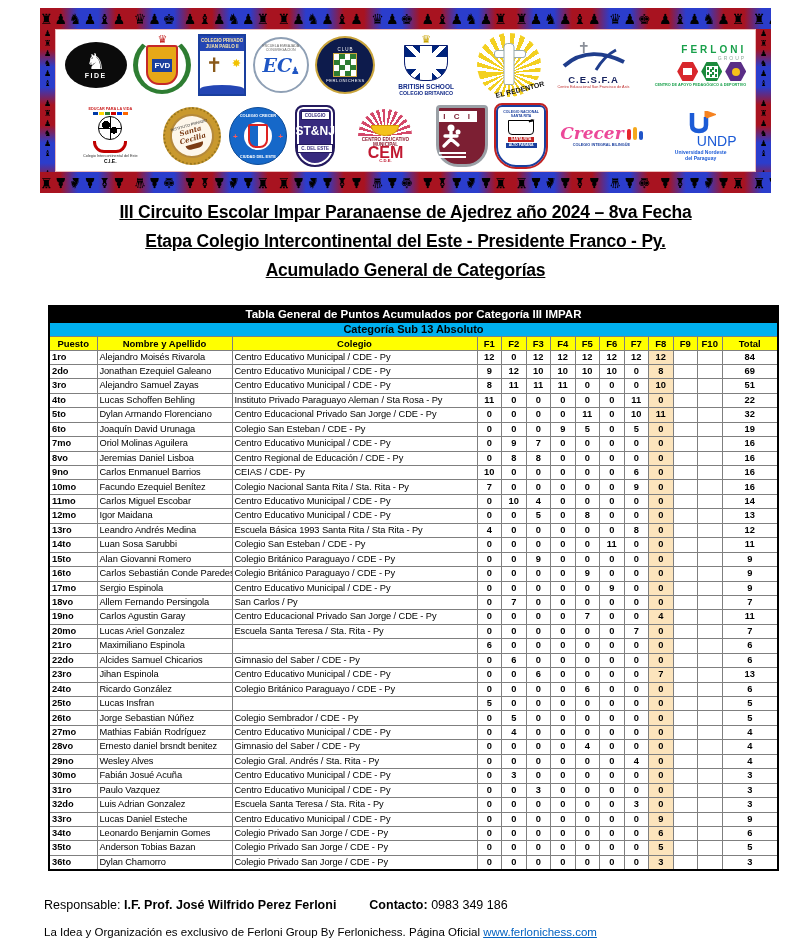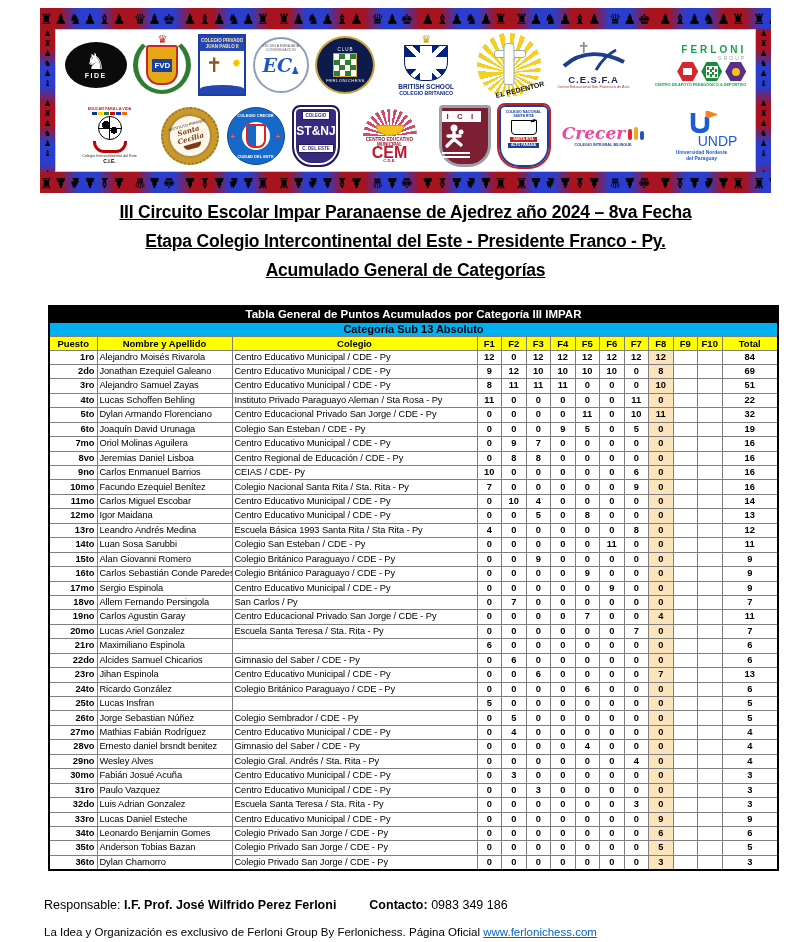--- a/index.html
+++ b/index.html
@@ -106,21 +106,21 @@
   .sc-boat{width:18px;height:5px;background:#7a3b14;border-radius:0 0 9px 9px;margin-top:1px;}
   
   .cc{width:58px;height:58px;border-radius:50%;background:#1668c9;border:1px solid #0d4b97;box-sizing:border-box;position:relative;display:flex;align-items:center;justify-content:center;}
   .cc-arc-top{position:absolute;top:5px;left:0;right:0;font-size:4px;color:#fff;font-weight:bold;}
   .cc-arc-bottom{position:absolute;bottom:5px;left:0;right:0;font-size:4px;color:#fff;font-weight:bold;}
   .cc-plus{position:absolute;top:50%;transform:translateY(-50%);color:#ff5a5a;font-size:8px;font-weight:bold;}
   .cc-plus.l{left:3px;} .cc-plus.r{right:3px;}
   .cc-center{width:28px;height:28px;border-radius:50%;background:#fff;display:flex;align-items:center;justify-content:center;}
   .cc-shield{width:16px;height:20px;border:2px solid #d22;border-radius:2px 2px 8px 8px;background:linear-gradient(90deg,#1668c9 50%,#fff 50%);}
   
-  .stnj{width:48px;height:62px;background:#372a7e;border:2px solid #241a5e;box-sizing:border-box;border-radius:8px 8px 20px 20px;box-shadow:inset 0 0 0 2px #fff;display:flex;flex-direction:column;align-items:center;color:#fff;}
+  .stnj{width:40px;height:62px;background:#372a7e;border:2px solid #241a5e;box-sizing:border-box;border-radius:8px 8px 20px 20px;box-shadow:inset 0 0 0 2px #fff;display:flex;flex-direction:column;align-items:center;color:#fff;}
   .stnj-tab{background:#fff;color:#372a7e;font-size:4.5px;font-weight:bold;padding:1px 3px;margin-top:4px;border:1px solid #241a5e;}
   .stnj-name{font-size:12px;font-weight:bold;margin-top:4px;letter-spacing:0;}
   .stnj-banner{background:#fff;color:#372a7e;font-size:4.5px;font-weight:bold;padding:1px 3px;margin-top:6px;border:1px solid #241a5e;}
   
   .cem{display:flex;flex-direction:column;align-items:center;width:84px;}
   .cem-rays{width:54px;height:27px;border-radius:54px 54px 0 0;background:repeating-conic-gradient(from -90deg at 50% 100%,#d4486a 0deg 7deg,#fff 7deg 14deg);position:relative;overflow:hidden;}
   .cem-book{position:absolute;bottom:0;left:50%;transform:translateX(-50%);width:26px;height:9px;background:#f5c21a;border-radius:0 0 100% 100%/0 0 180% 180%;border:1px solid #d49b00;}
   .cem-l1{font-size:4.6px;font-weight:bold;color:#8c1a2e;margin-top:1px;}
   .cem-l2{font-size:4.6px;font-weight:bold;color:#8c1a2e;}
   .cem-acro{font-size:16px;font-weight:bold;color:#c01830;line-height:11px;}
@@ -155,21 +155,21 @@
   .titles{position:absolute;left:0;top:198px;width:811px;text-align:center;}
   .titles div{font-size:17.5px;font-weight:bold;color:#000;text-decoration:underline;line-height:29px;letter-spacing:-0.2px;}
 
   
   .points-table{position:absolute;left:48px;top:305px;width:729px;border-collapse:collapse;table-layout:fixed;border:2px solid #000;}
   .points-table td,.points-table th{border:1px solid #7f7f7f;padding:0 2px;overflow:hidden;white-space:nowrap;box-sizing:border-box;}
   .tbl-title th{background:#000;color:#fff;font-size:11.5px;font-weight:bold;height:16px;border:1px solid #000;}
   .tbl-cat th{background:#00B0F0;color:#000;font-size:11px;font-weight:bold;height:14px;}
   .tbl-head th{background:#FFFF00;color:#000;font-size:9.5px;font-weight:bold;height:14px;text-align:center;}
   .points-table tbody td{height:14.45px;font-size:9.3px;line-height:1;}
-  td.c-puesto{text-align:right;font-weight:bold;}
+  td.c-puesto{text-align:left;font-weight:bold;}
   td.c-name,td.c-col{text-align:left;letter-spacing:-0.1px;}
   td.c-f{text-align:center;font-weight:bold;}
   td.c-f.f8{background:#FCE4BC;}
   td.c-total{text-align:center;font-weight:bold;}
 
   
   .footer1{position:absolute;left:44px;top:898px;font-size:12.5px;color:#000;}
   .footer1 b{font-weight:bold;}
   .footer1 .gap{display:inline-block;width:26px;}
   .footer2{position:absolute;left:44px;top:926px;font-size:11.5px;color:#000;}

